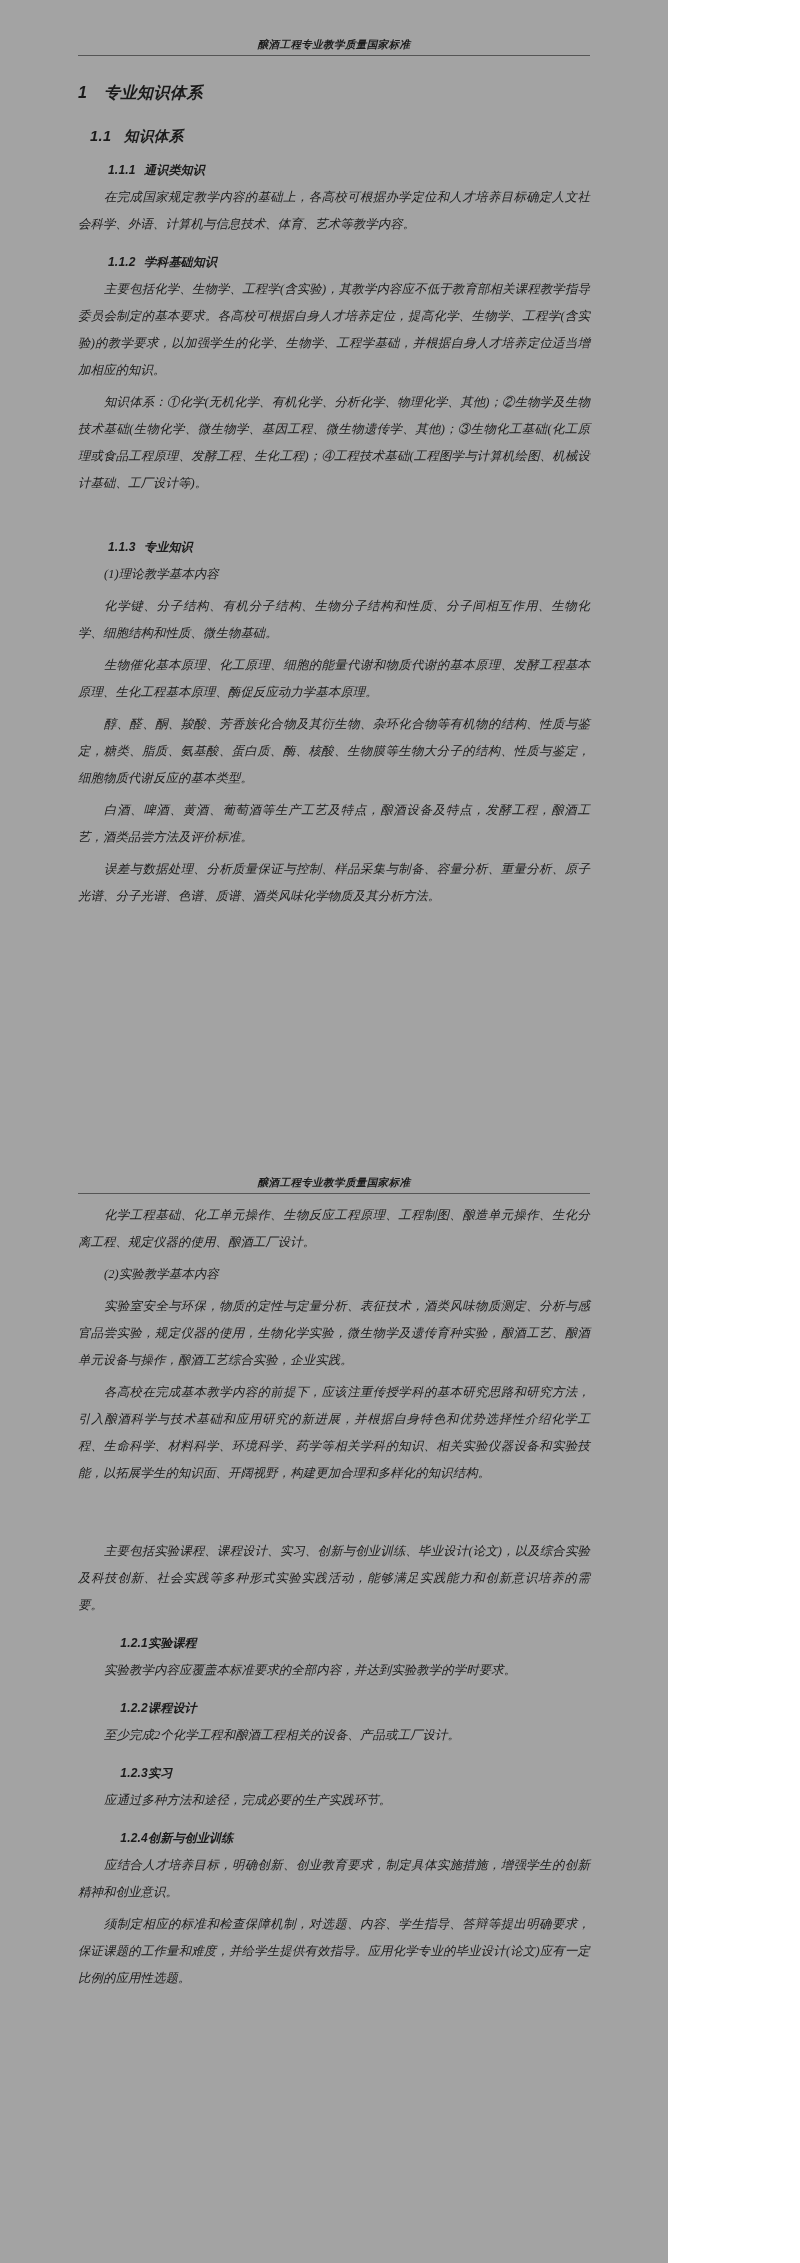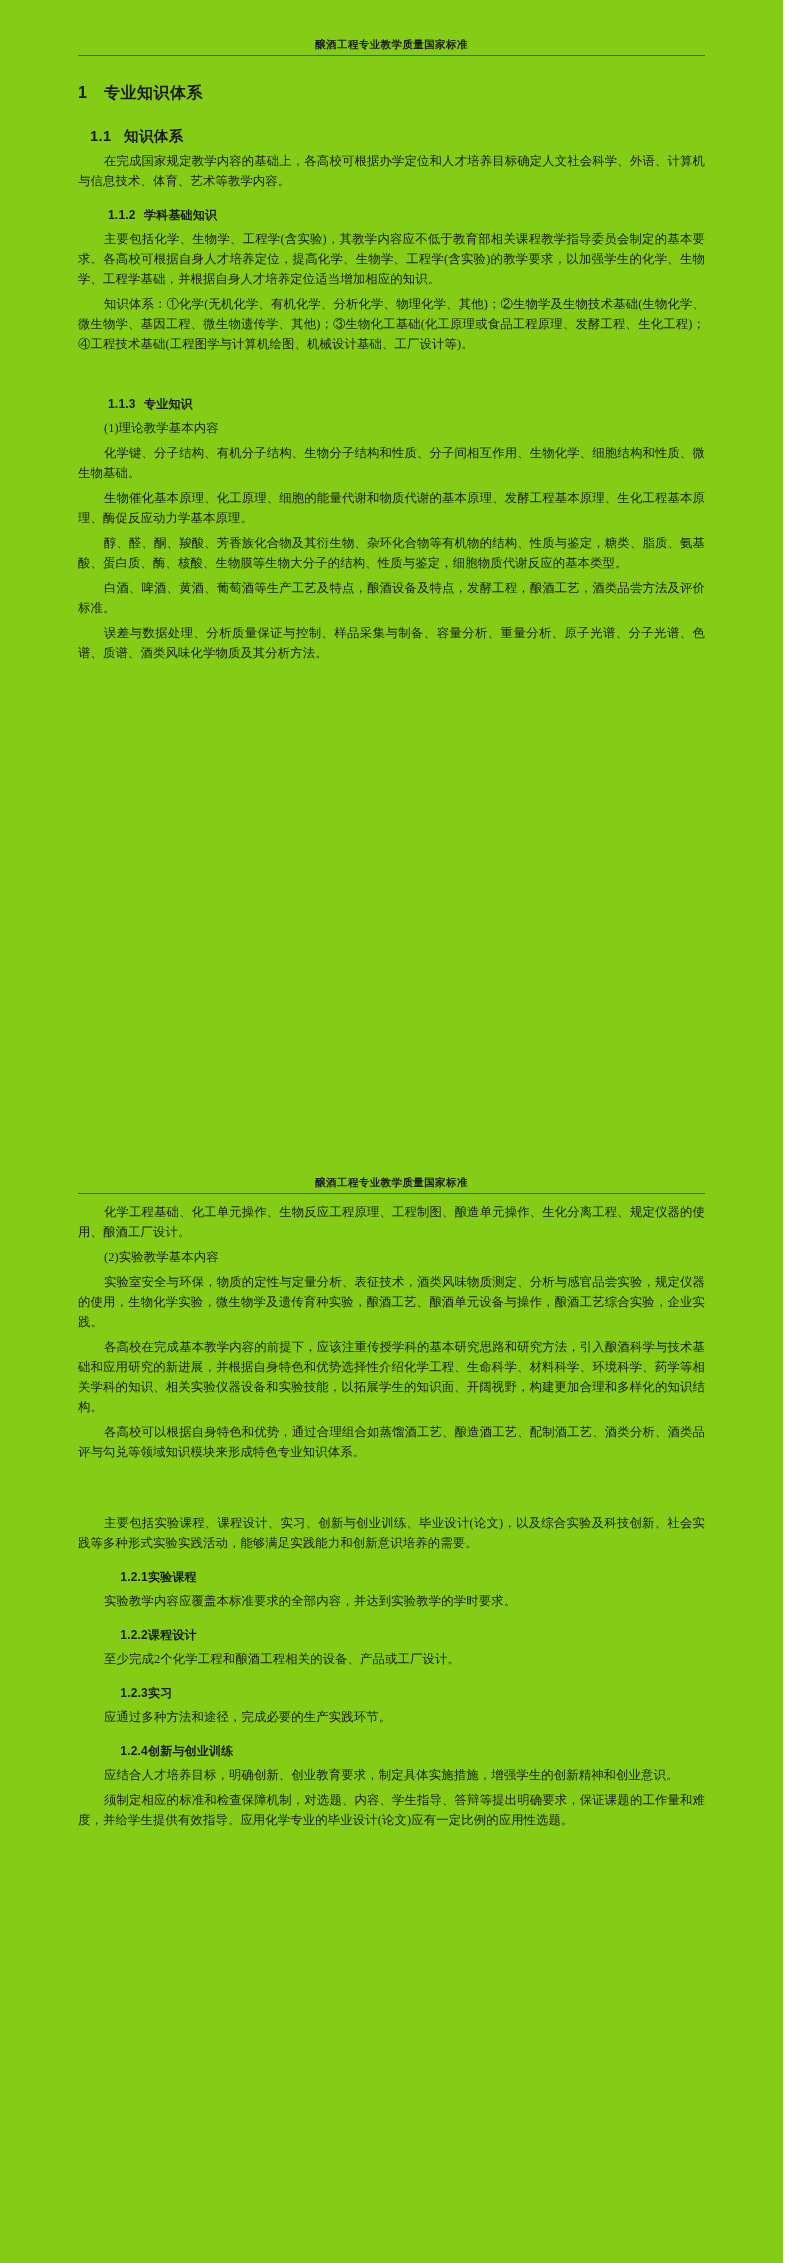--- a/index.html
+++ b/index.html
@@ -9,23 +9,24 @@
     background: #ffffff;
   }
   body {
     width: 800px;
     font-family: "Liberation Serif", "DejaVu Serif", serif;
     color: #1a1a1a;
     -webkit-font-smoothing: antialiased;
   }
   .page {
     position: relative;
-    width: 783px;
-    background: #84cc16;
+    width: 668px;
+    background: #a3a3a3;
     box-sizing: border-box;
+    font-style: italic;
   }
   .page-1 { height: 1128px; padding: 0 78px 0 78px; }
   .page-2 { height: 1135px; padding: 0 78px 0 78px; }
 
   
   .runhead {
     padding-top: 38px;
     text-align: center;
     font-family: "Liberation Sans", "DejaVu Sans", sans-serif;
     font-weight: bold;
@@ -72,21 +73,21 @@
     line-height: 1.5;
     letter-spacing: 0.2px;
   }
   h3.h-level3 .num { display: inline-block; min-width: 36px; }
   h3.h-level3.tight .num { min-width: 40px; text-align: right; }
 
   
   p.para {
     margin: 5px 0 0 0;
     font-size: 12.4px;
-    line-height: 20px;
+    line-height: 27px;
     text-align: justify;
     text-justify: inter-ideograph;
     text-indent: 26px;
     letter-spacing: 0.1px;
   }
   .gap-md { height: 26px; }
   .gap-lg { height: 46px; }
 </style>
 </head>
 <body>
@@ -99,20 +100,23 @@
   <hr class="runhead-rule">
 
   <h1 class="h-level1">
     <span class="num">1</span><span>专业知识体系</span>
   </h1>
 
   <h2 class="h-level2">
     <span class="num">1.1</span><span>知识体系</span>
   </h2>
 
+  <h3 class="h-level3">
+    <span class="num">1.1.1</span><span>通识类知识</span>
+  </h3>
   <p class="para">在完成国家规定教学内容的基础上，各高校可根据办学定位和人才培养目标确定人文社会科学、外语、计算机与信息技术、体育、艺术等教学内容。</p>
 
   <h3 class="h-level3">
     <span class="num">1.1.2</span><span>学科基础知识</span>
   </h3>
   <p class="para">主要包括化学、生物学、工程学(含实验)，其教学内容应不低于教育部相关课程教学指导委员会制定的基本要求。各高校可根据自身人才培养定位，提高化学、生物学、工程学(含实验)的教学要求，以加强学生的化学、生物学、工程学基础，并根据自身人才培养定位适当增加相应的知识。</p>
   <p class="para">知识体系：①化学(无机化学、有机化学、分析化学、物理化学、其他)；②生物学及生物技术基础(生物化学、微生物学、基因工程、微生物遗传学、其他)；③生物化工基础(化工原理或食品工程原理、发酵工程、生化工程)；④工程技术基础(工程图学与计算机绘图、机械设计基础、工厂设计等)。</p>
 
   <div class="gap-md"></div>
 
@@ -133,21 +137,20 @@
 
   <div class="runhead">
     <span>醸酒工程专业教学质量国家标准</span>
   </div>
   <hr class="runhead-rule">
 
   <p class="para">化学工程基础、化工单元操作、生物反应工程原理、工程制图、酿造单元操作、生化分离工程、规定仪器的使用、酿酒工厂设计。</p>
   <p class="para">(2)实验教学基本内容</p>
   <p class="para">实验室安全与环保，物质的定性与定量分析、表征技术，酒类风味物质测定、分析与感官品尝实验，规定仪器的使用，生物化学实验，微生物学及遗传育种实验，酿酒工艺、酿酒单元设备与操作，酿酒工艺综合实验，企业实践。</p>
   <p class="para">各高校在完成基本教学内容的前提下，应该注重传授学科的基本研究思路和研究方法，引入酿酒科学与技术基础和应用研究的新进展，并根据自身特色和优势选择性介绍化学工程、生命科学、材料科学、环境科学、药学等相关学科的知识、相关实验仪器设备和实验技能，以拓展学生的知识面、开阔视野，构建更加合理和多样化的知识结构。</p>
-  <p class="para">各高校可以根据自身特色和优势，通过合理组合如蒸馏酒工艺、酿造酒工艺、配制酒工艺、酒类分析、酒类品评与勾兑等领域知识模块来形成特色专业知识体系。</p>
 
   <div class="gap-lg"></div>
 
 
   <p class="para">主要包括实验课程、课程设计、实习、创新与创业训练、毕业设计(论文)，以及综合实验及科技创新、社会实践等多种形式实验实践活动，能够满足实践能力和创新意识培养的需要。</p>
 
   <h3 class="h-level3 tight">
     <span class="num">1.2.1</span><span>实验课程</span>
   </h3>
   <p class="para">实验教学内容应覆盖本标准要求的全部内容，并达到实验教学的学时要求。</p>

